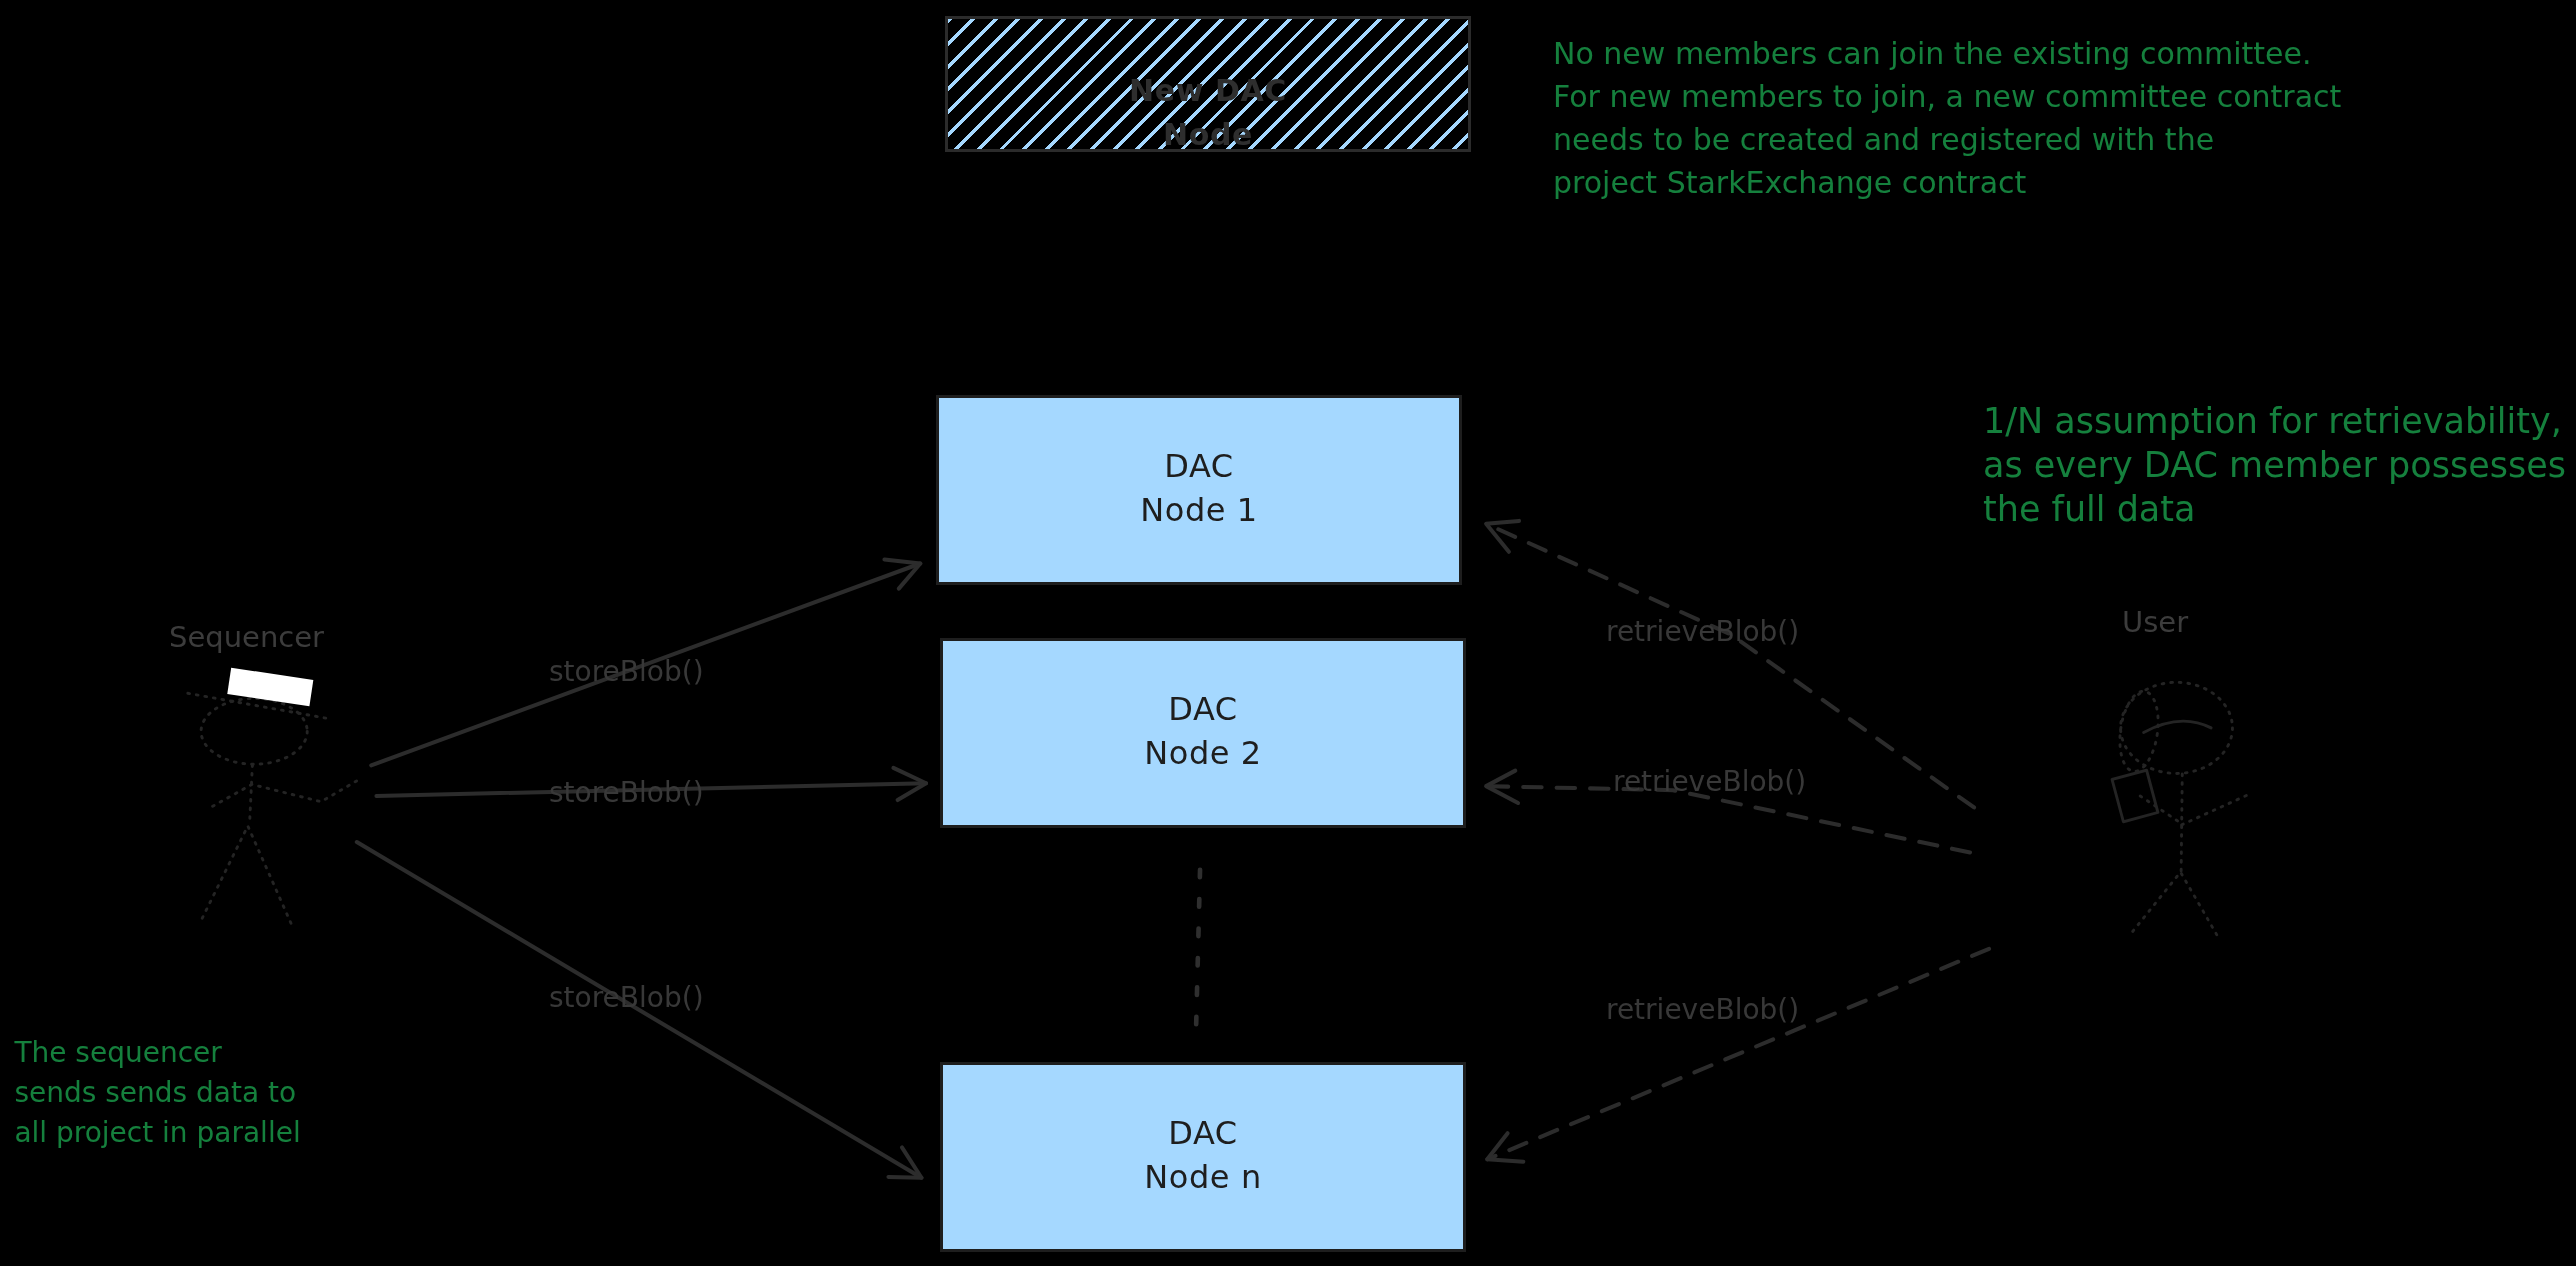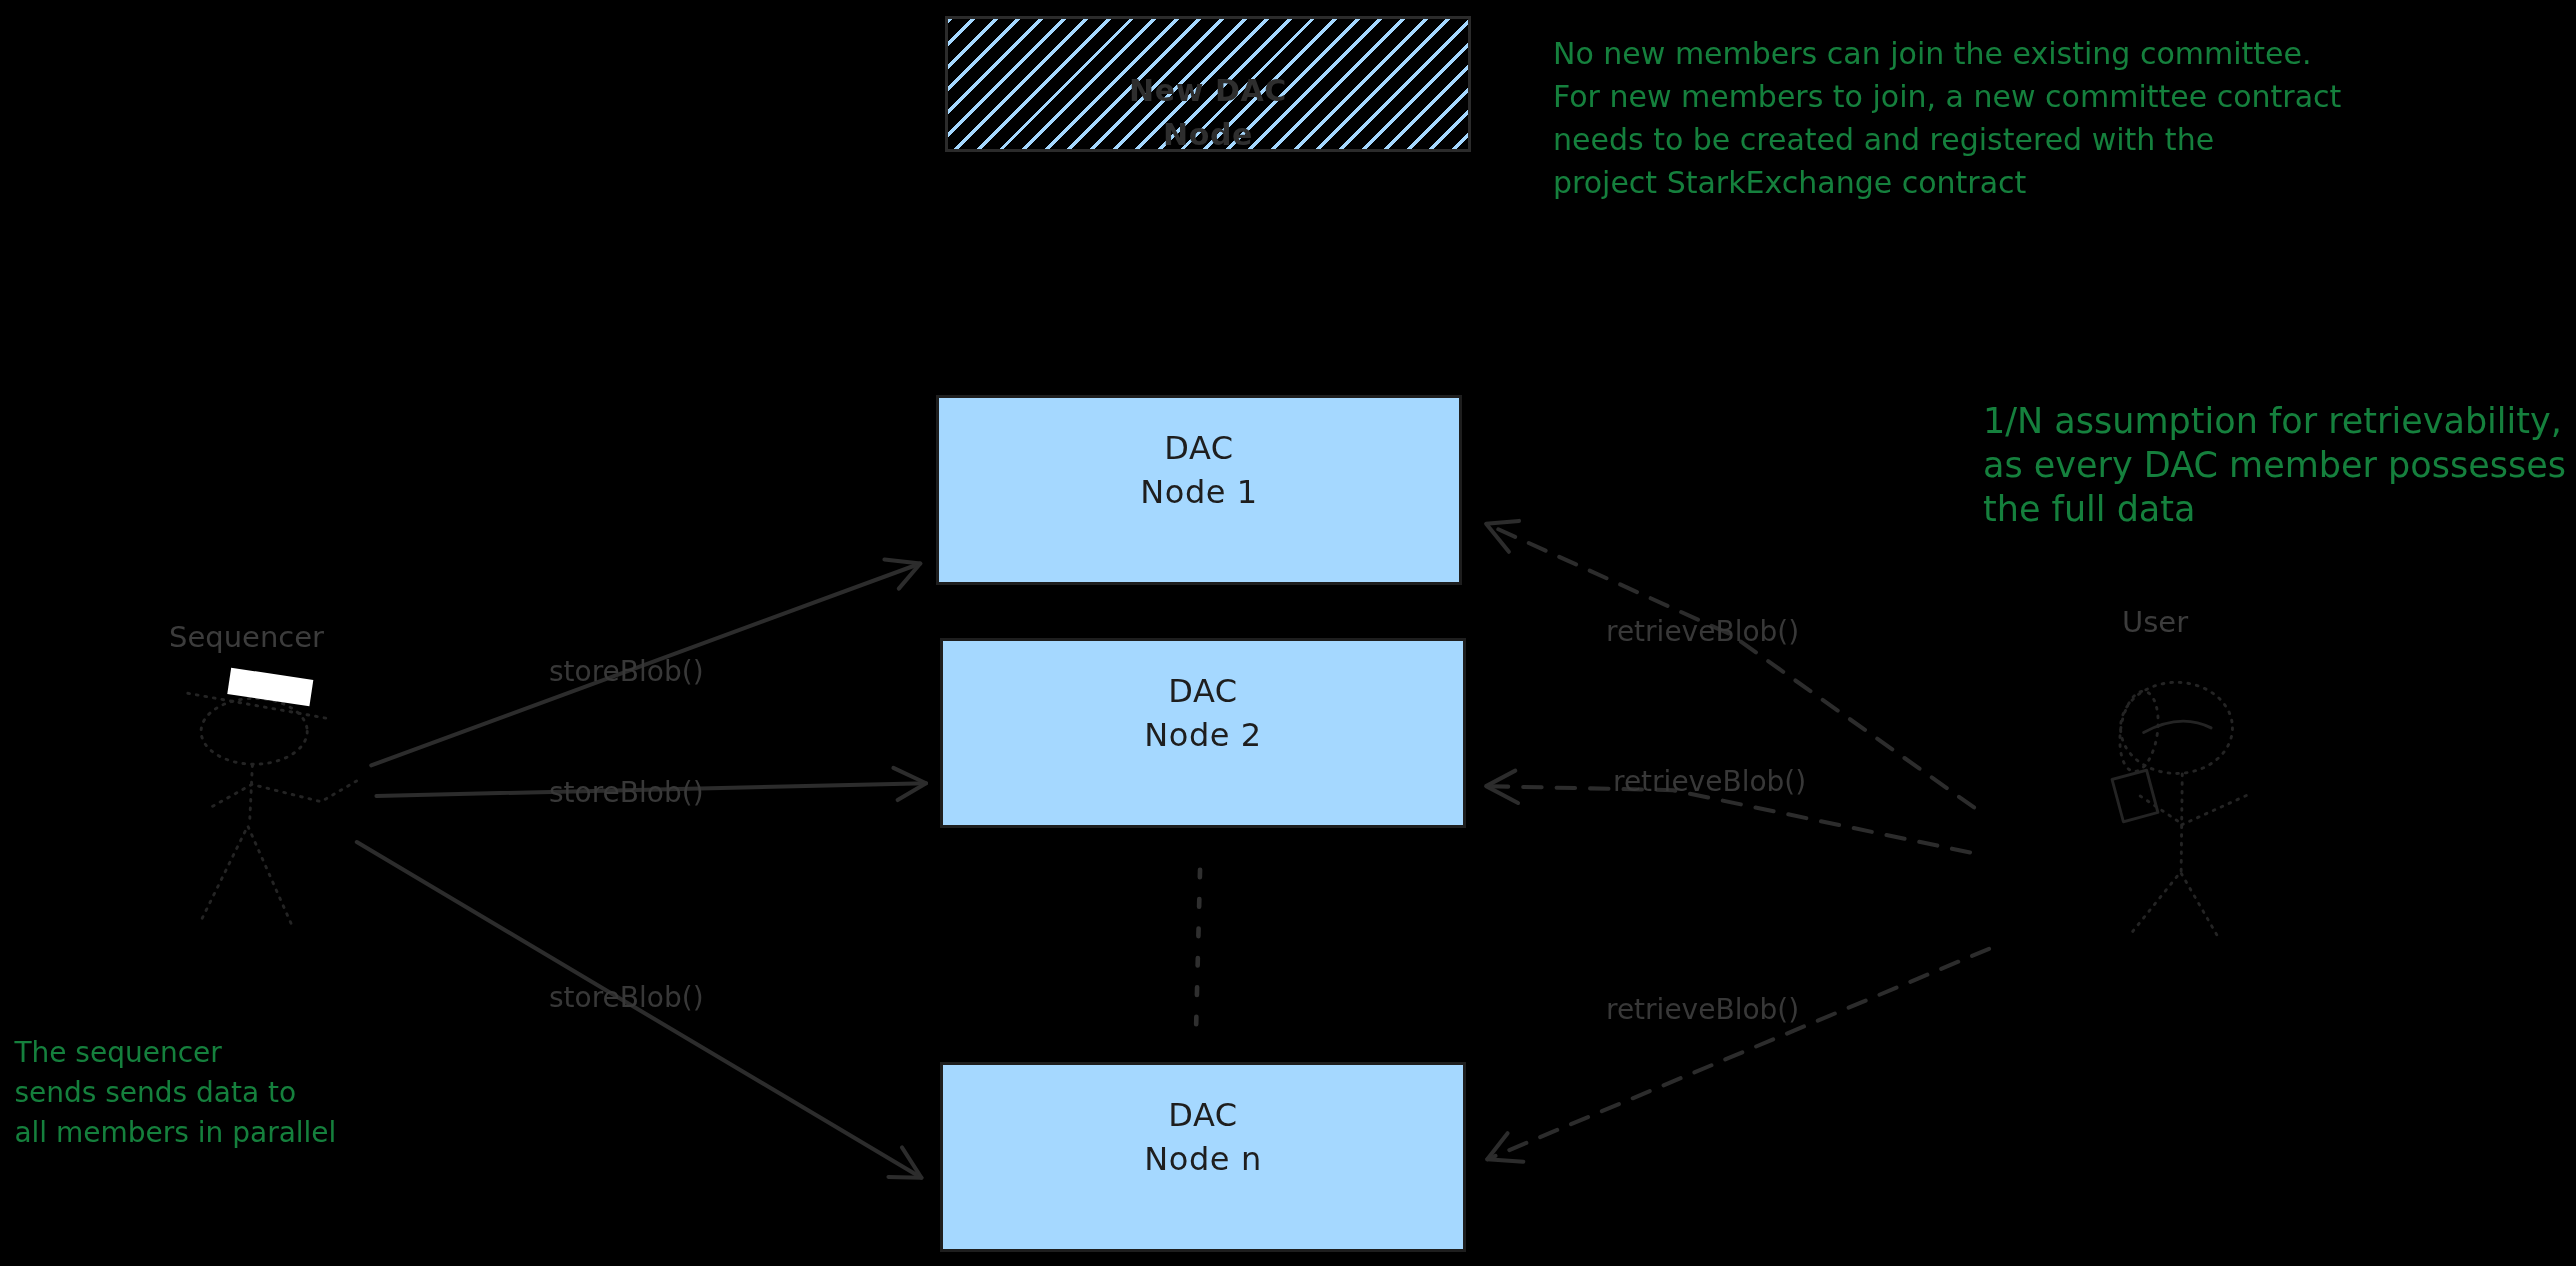--- a/index.html
+++ b/index.html
@@ -13,21 +13,21 @@
   
   .node-box{
     position:absolute;
     width:526px;height:190px;
     background:#a5d8ff;
     border:3.5px solid #1e1e1e;
     box-sizing:border-box;
     text-align:center;
   }
   .node-box .node-text{
-    padding-top:28px;
+    padding-top:46px;
     font-size:32px;line-height:44px;
     color:#1e1e1e;
     letter-spacing:0.6px;
   }
   #node1{left:936px;top:395px;}
   #node2{left:940px;top:638px;}
   #noden{left:940px;top:1062px;}
   
   #hatch-box{
     position:absolute;
@@ -147,21 +147,21 @@
 
   <div id="note-retrievability" class="note">
     <div>1/N assumption for retrievability,</div>
     <div>as every DAC member possesses</div>
     <div>the full data</div>
   </div>
 
   <div id="note-parallel" class="note">
     <div>The sequencer</div>
     <div>sends sends data to</div>
-    <div>all members in parallel</div>
+    <div>all project in parallel</div>
   </div>
 
   <div id="seq-label" class="actor-label">Sequencer</div>
   <div id="user-label" class="actor-label">User</div>
 
   <div id="store1" class="edge-label">storeBlob()</div>
   <div id="store2" class="edge-label">storeBlob()</div>
   <div id="store3" class="edge-label">storeBlob()</div>
   <div id="retrieve1" class="edge-label">retrieveBlob()</div>
   <div id="retrieve2" class="edge-label">retrieveBlob()</div>

